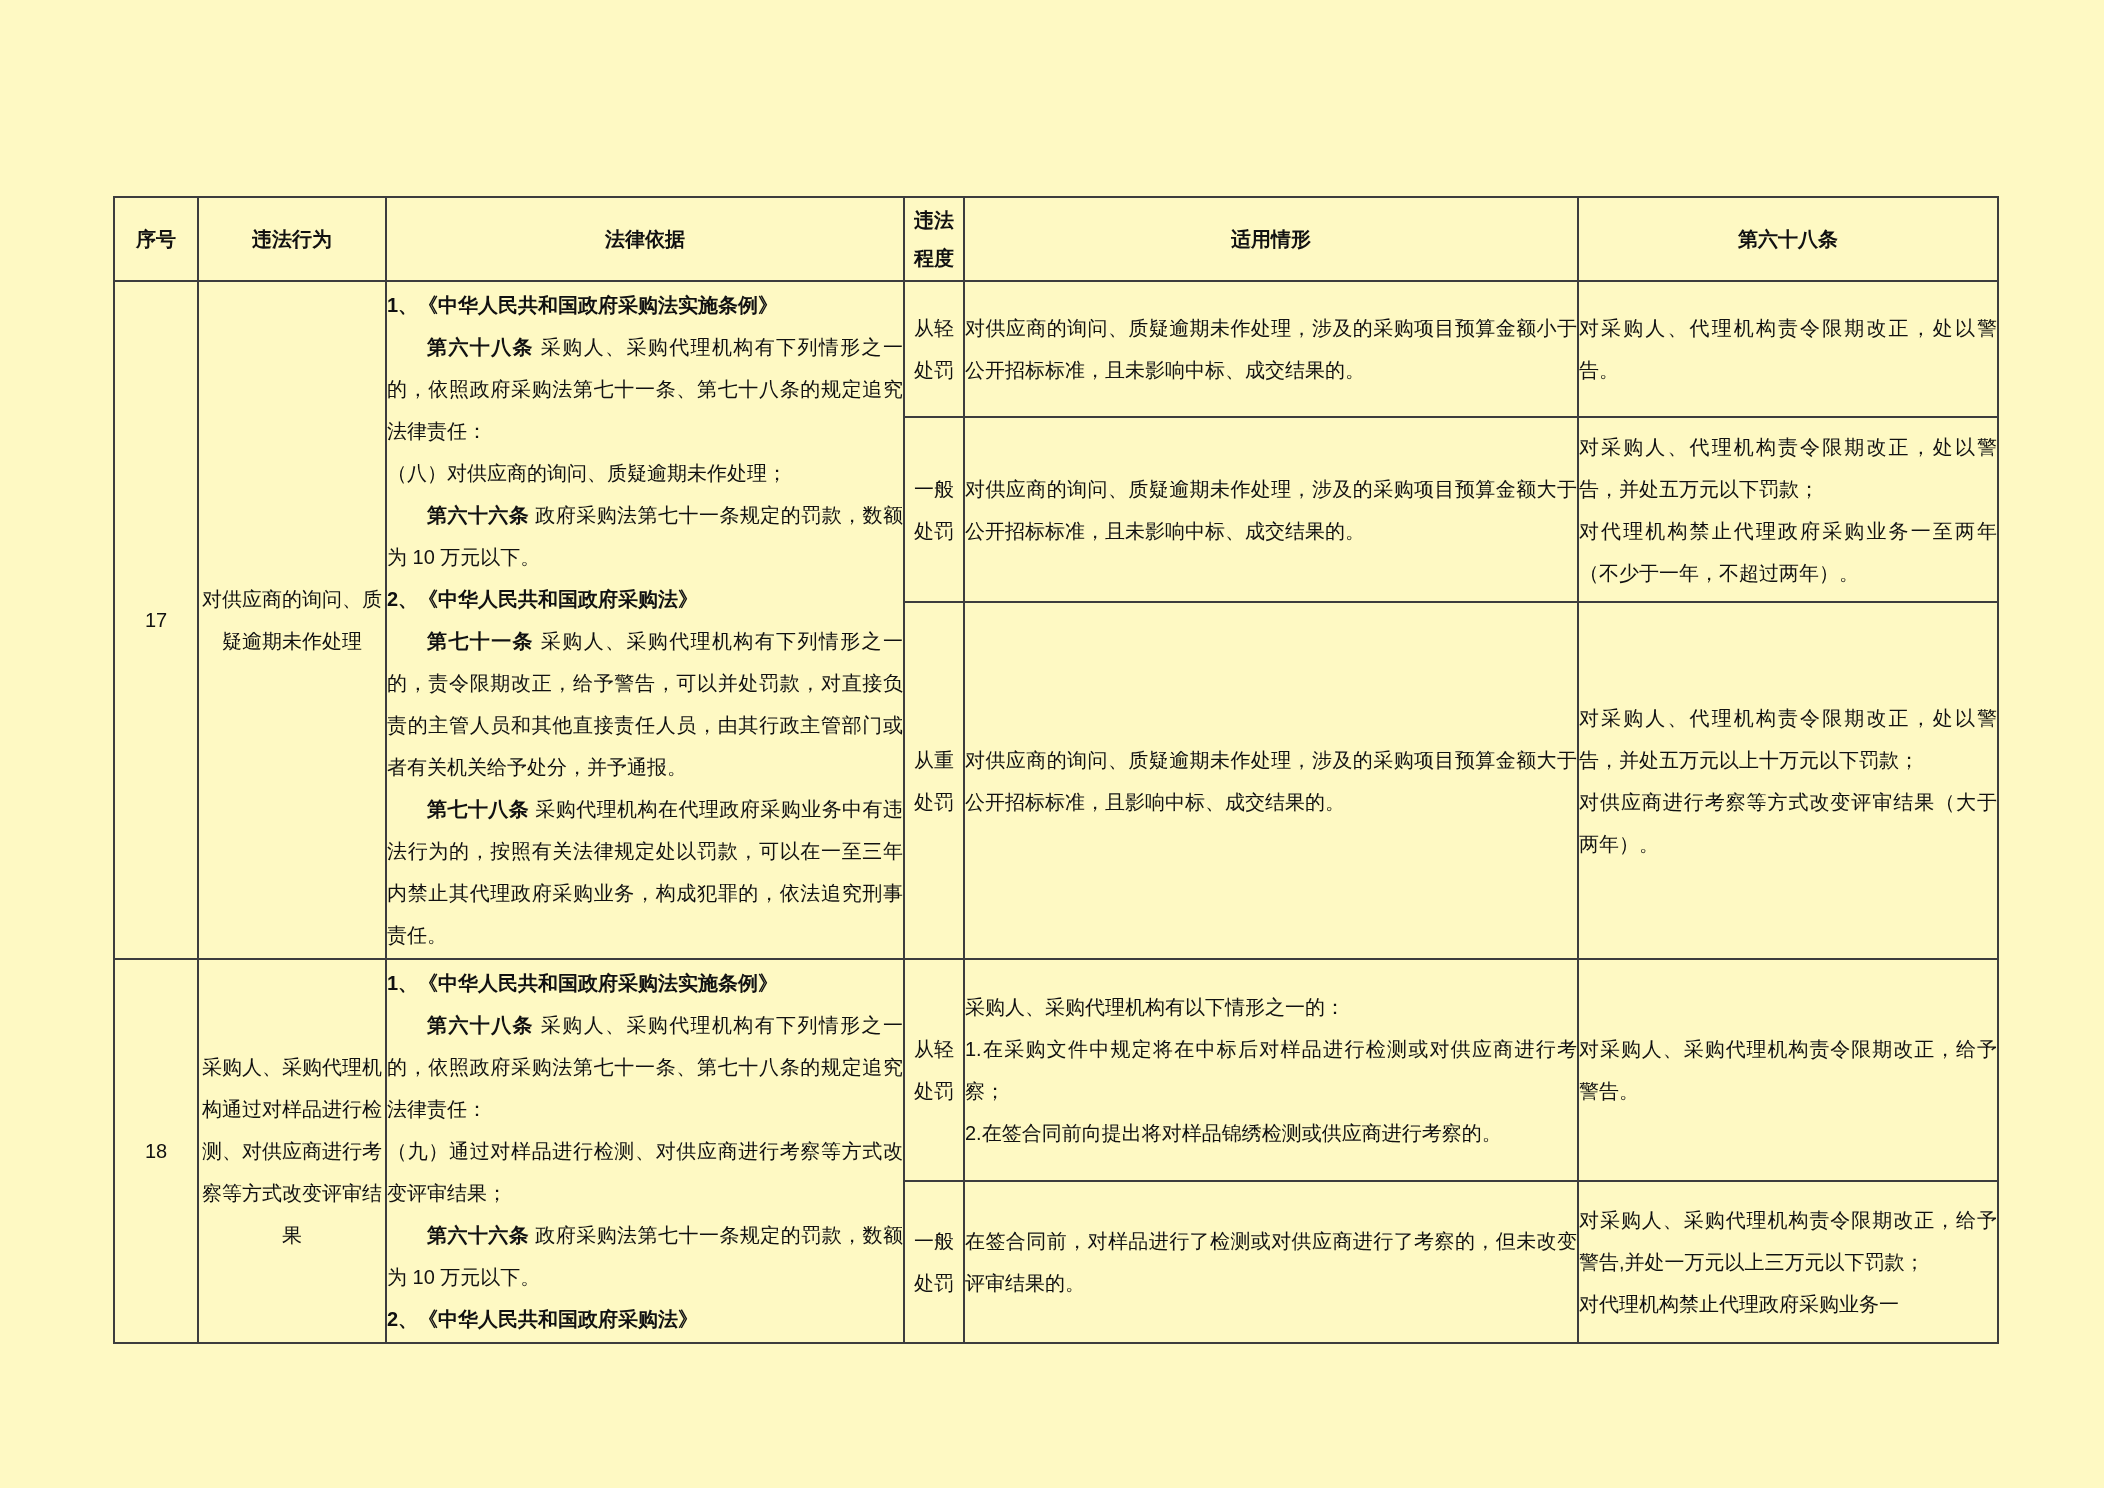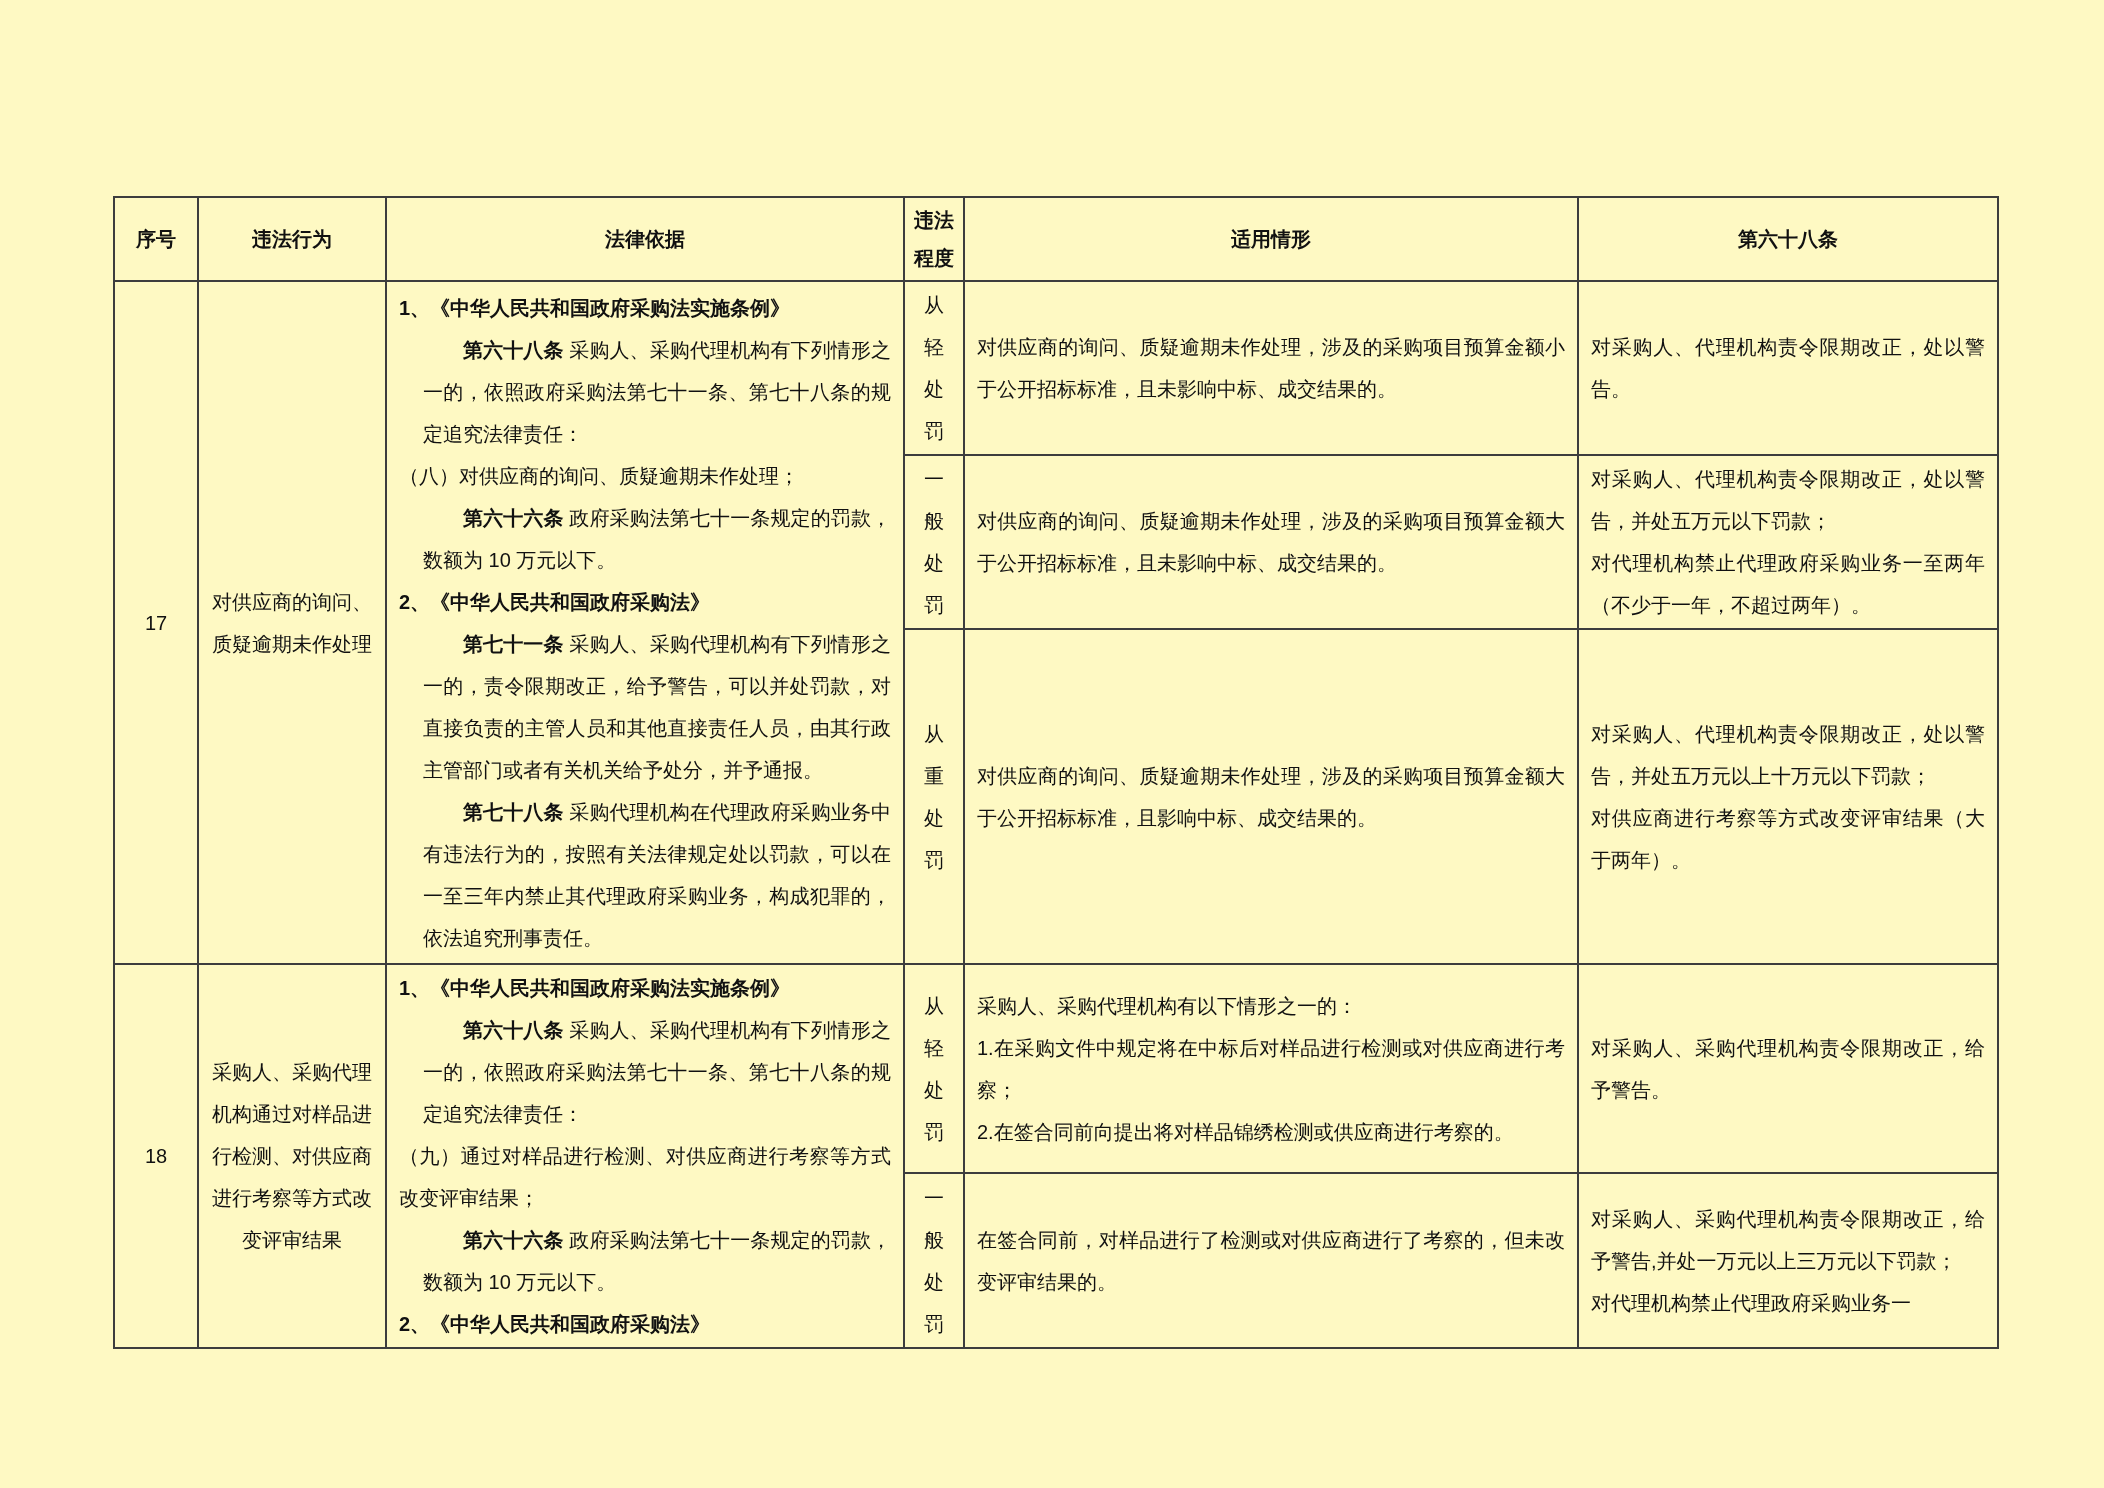--- a/index.html
+++ b/index.html
@@ -12,21 +12,21 @@
     overflow:hidden;
   }
   table.law{
     position:absolute;left:113px;top:196px;
     width:1884px;
     border-collapse:collapse;
     table-layout:fixed;
   }
   .law th,.law td{
     border:2px solid #3d3d3d;
-    padding:2px 12px;
+    padding:2px 0;
     font-size:20px;
     line-height:42px;
     vertical-align:middle;
     word-break:break-all;
     overflow:hidden;
   }
   .law th{
     font-weight:bold;
     text-align:center;
     height:78px;
@@ -35,21 +35,21 @@
   }
   .c-seq{text-align:center;}
   .c-behavior{text-align:center;padding:2px 18px;margin-left:7px;}
   .c-legal{
     vertical-align:top;
     line-height:38px;
     padding:4px 12px;
     text-align:justify;
   }
   .c-legal p{margin:0;}
-  .c-legal p.indent{text-indent:40px;margin-left:24px;}
+  .c-legal p.indent{text-indent:40px;}
   .c-degree{text-align:center;padding:2px 6px;border-radius:28px;}
   .c-situation,.c-standard{text-align:justify;}
   .c-situation p,.c-standard p{margin:0;}
   tr.r0{height:128px;}
   tr.r1{height:161px;}
   tr.r2{height:335px;}
   tr.r3{height:208px;}
   tr.r4{height:152px;}
 </style>
 </head>

